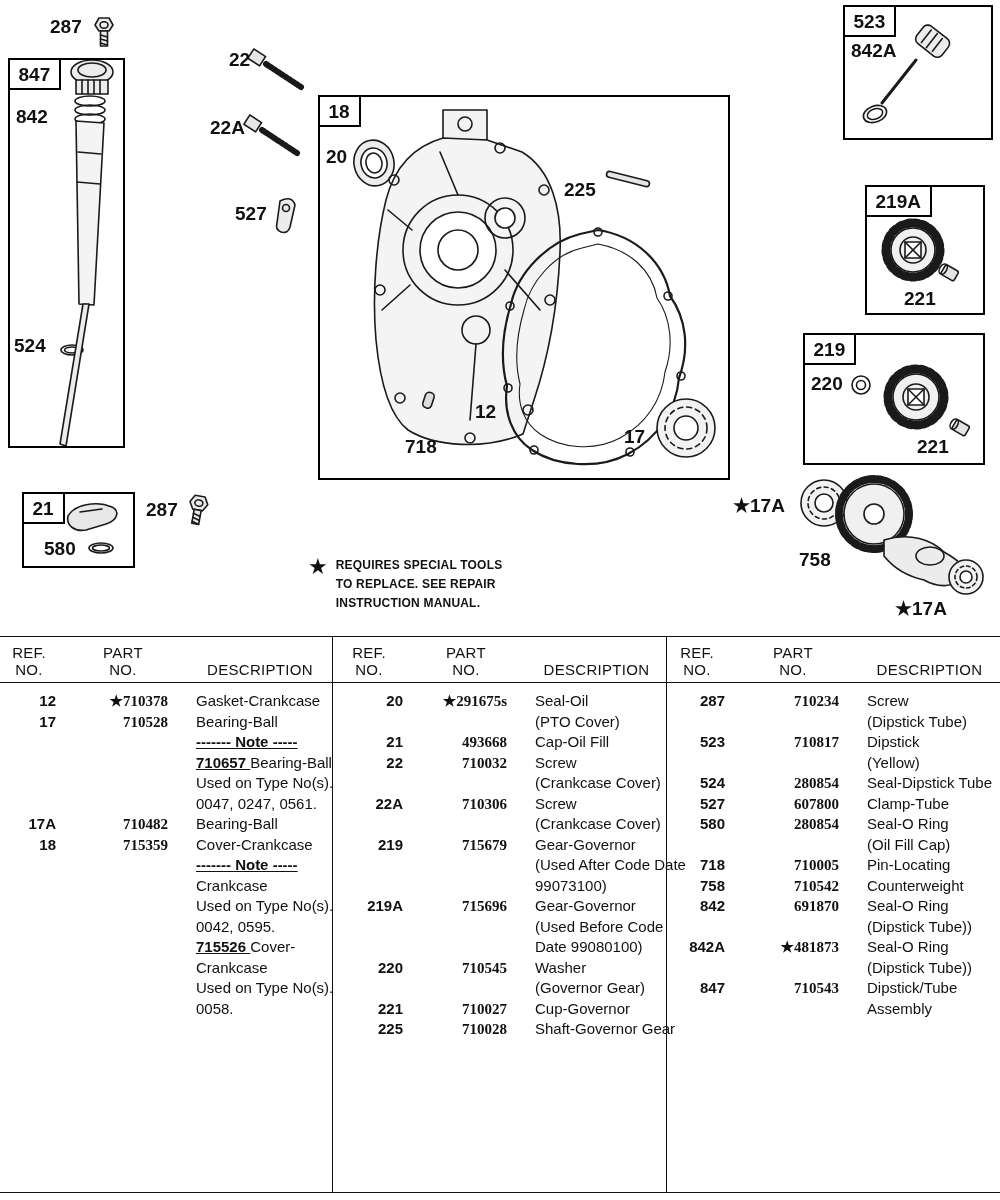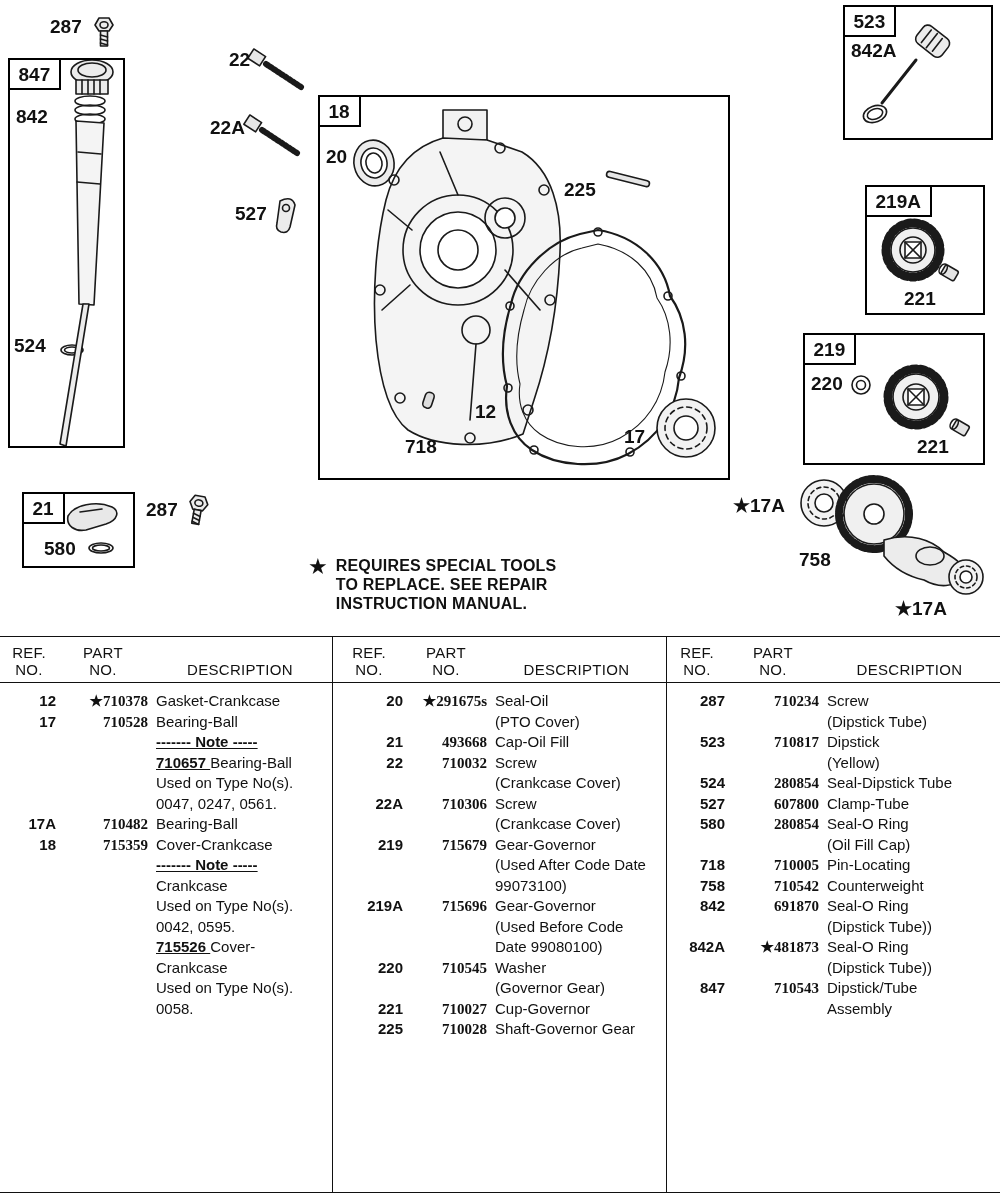--- a/index.html
+++ b/index.html
@@ -12,33 +12,33 @@
   .panel { position:absolute; border:2.5px solid #000; background:transparent; }
   .panel-label {
     position:absolute; top:-2.5px; left:-2.5px;
     border:2.5px solid #000; background:#fff;
     font-weight:bold; font-size:19px; line-height:1; padding:5px 9px 4px;
     white-space:nowrap;
   }
   .callout { position:absolute; font-weight:bold; font-size:19px; line-height:1; white-space:nowrap; }
   .note { position:absolute; left:308px; top:556px; display:flex; gap:8px; }
   .note-star { font-size:22px; line-height:1; }
-  .note-lines { font-weight:bold; font-size:16px; line-height:19px; letter-spacing:.2px; }
+  .note-lines { font-weight:bold; font-size:12px; line-height:19px; letter-spacing:.2px; }
 
   
   #table-area {
     position:absolute; left:0; top:636px; width:1000px; height:557px;
     border-top:1.5px solid #111; border-bottom:1.5px solid #111;
     display:flex;
   }
   .tgroup { height:100%; }
   .tgroup.g1 { width:332px; }
   .tgroup.g2 { width:334px; border-left:1.5px solid #111; }
   .tgroup.g3 { width:334px; border-left:1.5px solid #111; }
-  .thead, .trow { display:grid; }
+  .thead, .trow { display:grid;gap:20px; }
   .g1 .thead, .g1 .trow { grid-template-columns:58px 90px 1fr; }
   .g2 .thead, .g2 .trow { grid-template-columns:72px 82px 1fr; }
   .g3 .thead, .g3 .trow { grid-template-columns:60px 92px 1fr; }
   .thead { height:46px; align-items:end; padding-bottom:4px; border-bottom:1.5px solid #111; }
   .th { font-size:15px; line-height:17px; white-space:pre-line; text-align:center; letter-spacing:.3px; }
   .rows { padding-top:8px; }
   .trow { line-height:20.5px; font-size:15px; }
   .c-ref  { text-align:right; font-weight:bold; padding-right:2px; white-space:nowrap; }
   .c-part { text-align:right; font-weight:bold; white-space:nowrap;font-family:Liberation Serif, serif; }
   .c-desc { padding-left:8px; white-space:nowrap; }

